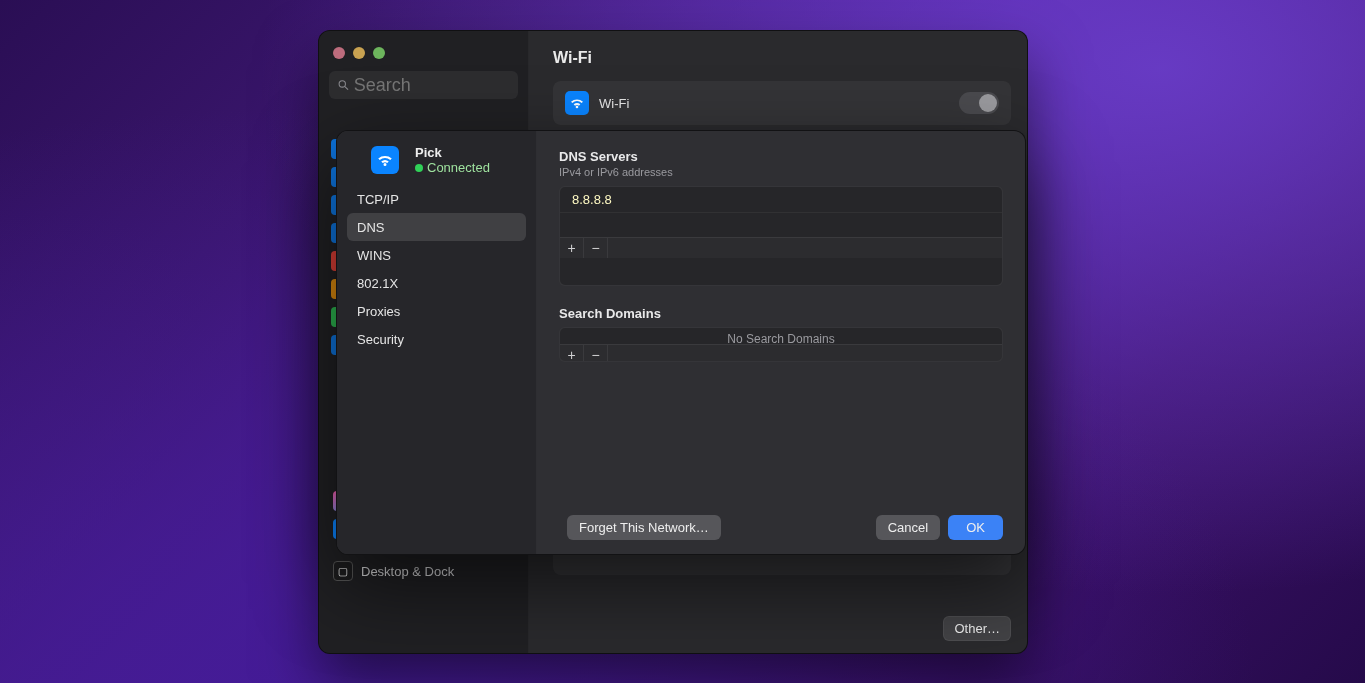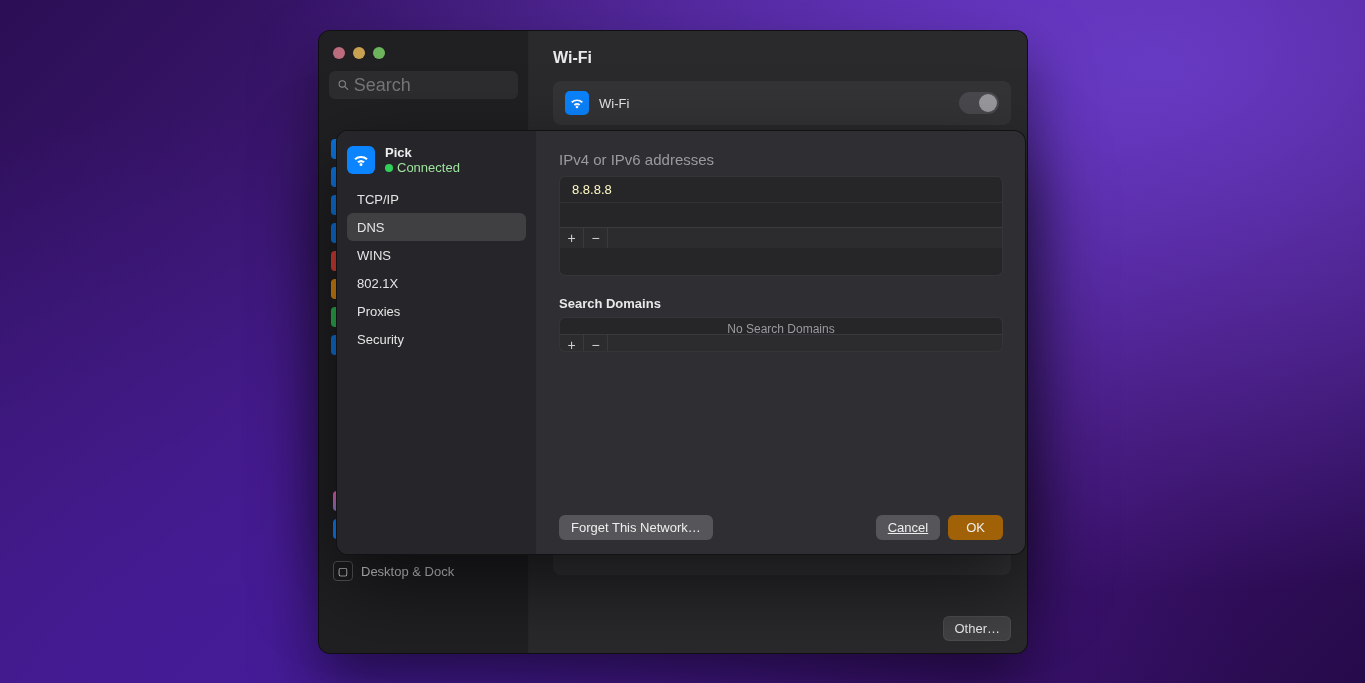--- a/index.html
+++ b/index.html
@@ -47,40 +47,40 @@
   .g1{background:#0a84ff;} .g2{background:#0a84ff;} .g3{background:#0a84ff;} .g4{background:#0a84ff;}
   .g5{background:#ff453a;} .g6{background:#ff9f0a;} .g7{background:#30d158;} .g8{background:#0a84ff;}
   
   .modal {
     position:absolute; left:336px; top:130px; width:690px; height:425px;
     background:#2f2f33; border:1px solid rgba(0,0,0,.6); border-radius:12px;
     box-shadow: 0 30px 80px rgba(0,0,0,.6); display:flex; overflow:hidden;
   }
   .m-side { width:200px; background:#26262a; padding:14px 10px; border-right:1px solid rgba(255,255,255,.04);}
   .m-main { flex:1; padding:18px 22px 14px; position:relative; color:#e6e6e6;}
-  .m-head { display:flex; align-items:center; gap:10px; margin-bottom:10px;}
+  .m-head { display:flex; align-items:center; gap:16px; margin-bottom:10px;margin-left:24px;}
   .m-head .mic{width:28px;height:28px;border-radius:6px;background:#0a84ff;display:flex;align-items:center;justify-content:center;}
   .m-head .titles .t1{color:#eee; font-weight:600; font-size:13px;}
   .m-head .titles .t2{color:#9fe39f; font-size:11px; display:flex; align-items:center; gap:4px;}
   .dot{width:8px;height:8px;border-radius:50%; background:#30d158;}
   .m-tab{height:28px; display:flex; align-items:center; padding:0 10px; border-radius:6px; color:#e5e5e5; cursor:default;}
   .m-tab.sel{background:rgba(255,255,255,.12);}
   .sec-title{font-weight:600; color:#e9e9ea; font-size:13px;}
-  .sec-sub{color:#9a9a9f; font-size:15px; margin:2px 0 8px;}
+  .sec-sub{color:#9a9a9f; font-size:11px; margin:2px 0 8px;}
   .listbox{background:rgba(0,0,0,.18); border:1px solid rgba(255,255,255,.07); border-radius:6px; overflow:hidden;}
   .listbox.dns{height:100px;}
   .listbox.dom{height:35px;}
   .lb-row{padding:5px 12px; color:#fef9c3; border-bottom:1px solid rgba(255,255,255,.05);}
   .lb-empty{display:flex;align-items:center;justify-content:center;height:22px;color:#9a9a9f; font-size:12px; padding:4px 0;text-align:right;}
   .lb-tools{display:flex; gap:0; border-top:1px solid rgba(255,255,255,.07); background:rgba(255,255,255,.03);}
   .lb-tools button{width:24px;height:20px;background:transparent;color:#d0d0d2;border:0;border-right:1px solid rgba(255,255,255,.07); font-size:14px; line-height:1; cursor:default;}
-  .m-foot{position:absolute; left:22px; right:22px; bottom:14px; display:flex; align-items:center;}
+  .m-foot{position:absolute; left:30px; right:22px; bottom:14px; display:flex; align-items:center;}
   .btn{background:#56565a; color:#eee; border:0; border-radius:6px; padding:5px 12px; font-size:13px; cursor:default;}
-  .btn.primary{background:#a16207; margin-left:8px; padding:5px 18px;}
-  .btn.secondary{margin-left:auto;text-decoration:underline;}
+  .btn.primary{background:#3b82f6; margin-left:8px; padding:5px 18px;}
+  .btn.secondary{margin-left:auto;}
   svg{display:block;}
 </style>
 </head>
 <body>
 
 <div class="settings-window">
   <div class="sw-sidebar">
     <div class="traffic">
       <div class="tl r"></div>
       <div class="tl y"></div>
@@ -173,20 +173,21 @@
     </div>
     <div class="m-tab">TCP/IP</div>
     <div class="m-tab sel">DNS</div>
     <div class="m-tab">WINS</div>
     <div class="m-tab">802.1X</div>
     <div class="m-tab">Proxies</div>
     <div class="m-tab">Security</div>
   </div>
 
   <div class="m-main">
+    <div class="sec-title">DNS Servers</div>
     <div class="sec-sub">IPv4 or IPv6 addresses</div>
     <div class="listbox dns">
       <div>
         <div class="lb-row">8.8.8.8</div>
       </div>
       <div style="height:24px"></div>
       <div class="lb-tools">
         <button>+</button>
         <button>−</button>
       </div>

